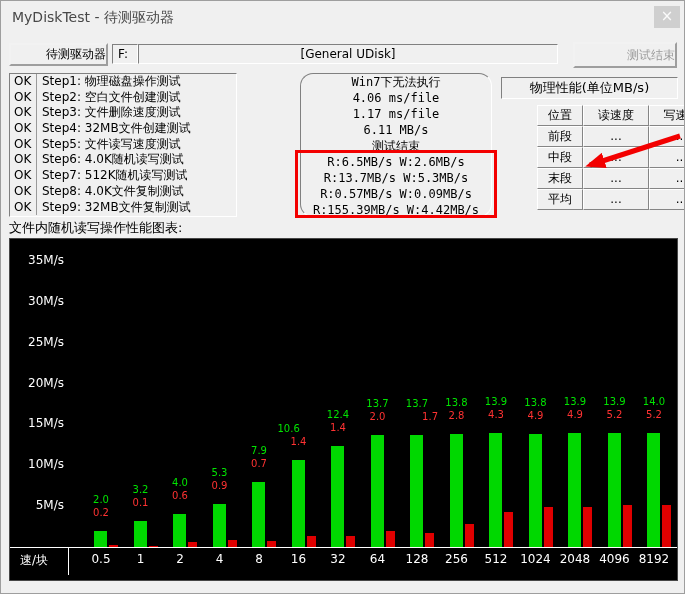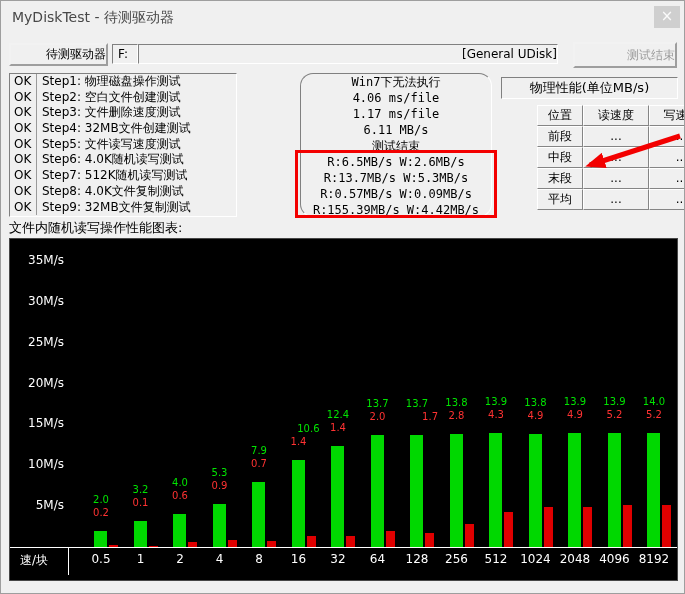--- a/index.html
+++ b/index.html
@@ -62,21 +62,21 @@
     <span class="title-text">MyDiskTest - 待测驱动器</span>
     <div class="closebtn">
       <span>×</span>
     </div>
   </div>
 
   <div class="body">
 
     <button class="btn raised" style="left:8px;top:10px;width:99px;height:23px;">待测驱动器</button>
     <div class="fld sunken" style="left:111px;top:11px;width:26px;height:20px;line-height:18px;padding-left:5px;">F:</div>
-    <div class="fld sunken" style="left:137px;top:11px;width:420px;height:20px;line-height:18px;text-align:right;">[General UDisk]</div>
+    <div class="fld sunken" style="left:137px;top:11px;width:420px;height:20px;line-height:18px;text-align:center;">[General UDisk]</div>
     <button class="btn raised" style="left:572px;top:9px;width:104px;height:26px;color:#9b9b9b;">测试结束</button>
 
     <div class="steps sunken">
       <div class="step-row">
         <span class="step-ok">OK</span>
         <span class="step-label">Step1: 物理磁盘操作测试</span>
       </div>
       <div class="step-row">
         <span class="step-ok">OK</span>
         <span class="step-label">Step2: 空白文件创建测试</span>
@@ -188,21 +188,21 @@
         <div style="position: absolute; left: 188.5px; top: 228px; width: 42px; text-align: center; color: rgb(0, 228, 0); font-size: 10px; line-height: 12px;">5.3</div>
         <div style="position: absolute; left: 188.5px; top: 241px; width: 42px; text-align: center; color: rgb(255, 50, 50); font-size: 10px; line-height: 12px;">0.9</div>
         <div style="position: absolute; left: 189.5px; top: 313px; width: 40px; text-align: center; color: rgb(255, 255, 255); font-size: 12px;">4</div>
         <div style="position: absolute; left: 242px; top: 243px; width: 13px; height: 65px; background: rgb(0, 216, 0);"></div>
         <div style="position: absolute; left: 257px; top: 302px; width: 9px; height: 6px; background: rgb(224, 0, 0);"></div>
         <div style="position: absolute; left: 228px; top: 206px; width: 42px; text-align: center; color: rgb(0, 228, 0); font-size: 10px; line-height: 12px;">7.9</div>
         <div style="position: absolute; left: 228px; top: 219px; width: 42px; text-align: center; color: rgb(255, 50, 50); font-size: 10px; line-height: 12px;">0.7</div>
         <div style="position: absolute; left: 229px; top: 313px; width: 40px; text-align: center; color: rgb(255, 255, 255); font-size: 12px;">8</div>
         <div style="position: absolute; left: 281.5px; top: 221px; width: 13px; height: 87px; background: rgb(0, 216, 0);"></div>
         <div style="position: absolute; left: 296.5px; top: 297px; width: 9px; height: 11px; background: rgb(224, 0, 0);"></div>
-        <div style="position: absolute; left: 267.5px; top: 184px; width: 42px; text-align: right; color: rgb(0, 228, 0); font-size: 10px; line-height: 12px;">10.6</div>
+        <div style="position: absolute; left: 267.5px; top: 184px; width: 42px; text-align: left; color: rgb(0, 228, 0); font-size: 10px; line-height: 12px;">10.6</div>
         <div style="position: absolute; left: 267.5px; top: 197px; width: 42px; text-align: center; color: rgb(255, 50, 50); font-size: 10px; line-height: 12px;">1.4</div>
         <div style="position: absolute; left: 268.5px; top: 313px; width: 40px; text-align: center; color: rgb(255, 255, 255); font-size: 12px;">16</div>
         <div style="position: absolute; left: 321px; top: 207px; width: 13px; height: 101px; background: rgb(0, 216, 0);"></div>
         <div style="position: absolute; left: 336px; top: 297px; width: 9px; height: 11px; background: rgb(224, 0, 0);"></div>
         <div style="position: absolute; left: 307px; top: 170px; width: 42px; text-align: center; color: rgb(0, 228, 0); font-size: 10px; line-height: 12px;">12.4</div>
         <div style="position: absolute; left: 307px; top: 183px; width: 42px; text-align: center; color: rgb(255, 50, 50); font-size: 10px; line-height: 12px;">1.4</div>
         <div style="position: absolute; left: 308px; top: 313px; width: 40px; text-align: center; color: rgb(255, 255, 255); font-size: 12px;">32</div>
         <div style="position: absolute; left: 360.5px; top: 196px; width: 13px; height: 112px; background: rgb(0, 216, 0);"></div>
         <div style="position: absolute; left: 375.5px; top: 292px; width: 9px; height: 16px; background: rgb(224, 0, 0);"></div>
         <div style="position: absolute; left: 346.5px; top: 159px; width: 42px; text-align: center; color: rgb(0, 228, 0); font-size: 10px; line-height: 12px;">13.7</div>

